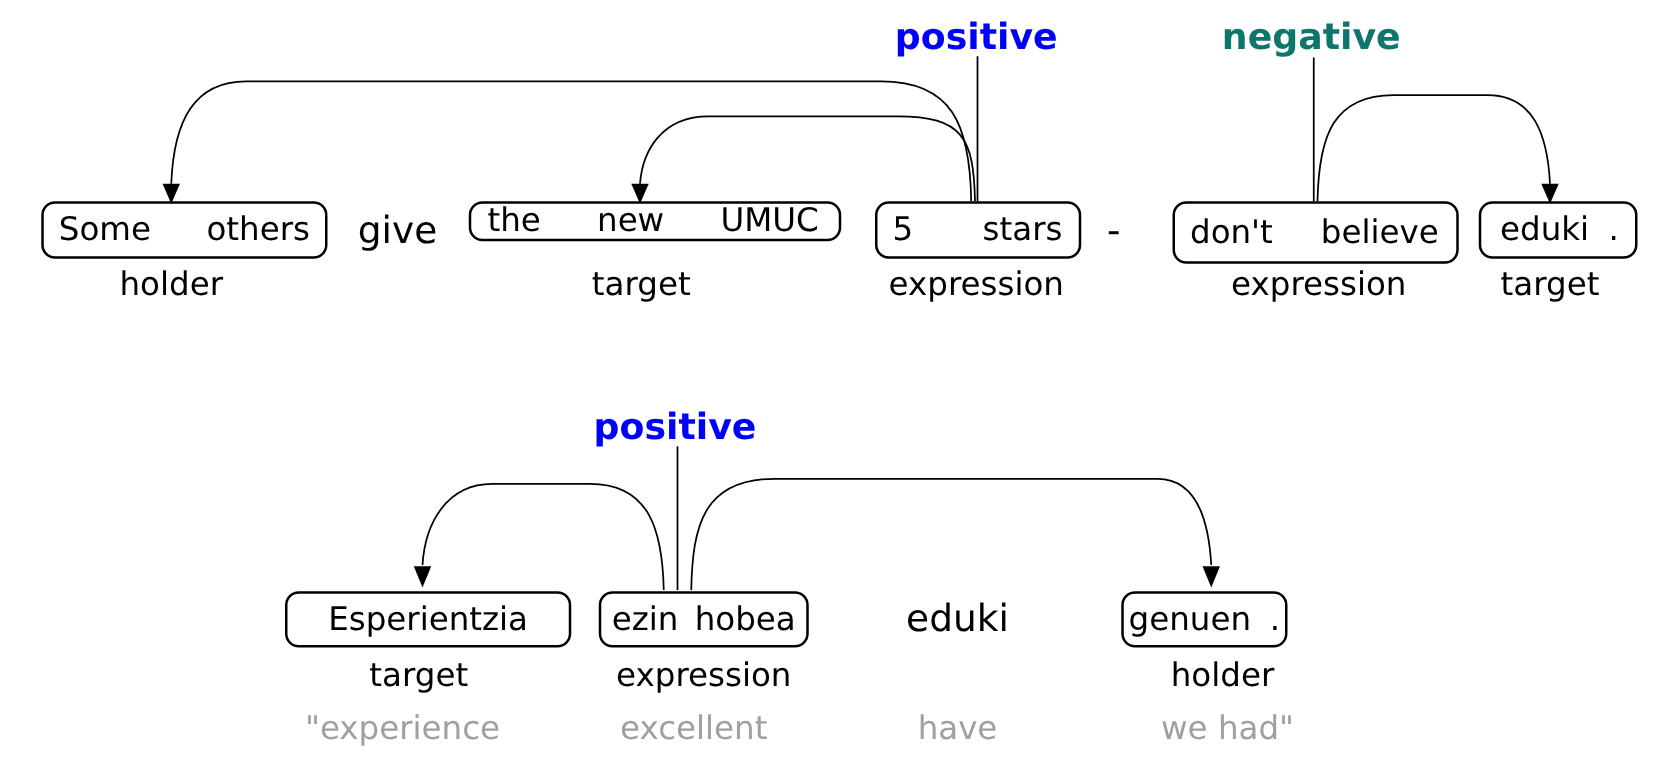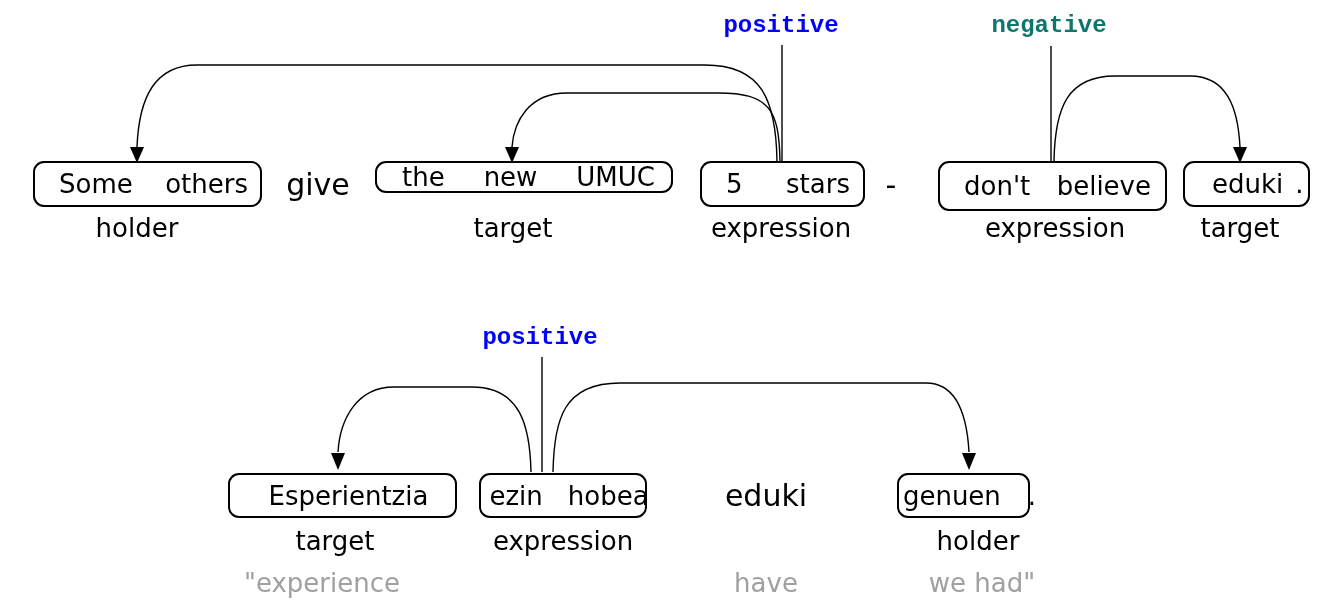--- a/index.html
+++ b/index.html
@@ -22,41 +22,40 @@
     border-radius:11px;
     background:#fff;
     display:flex;
     align-items:center;
     justify-content:space-between;
     font-size:26px;
     line-height:1;
     white-space:nowrap;
   }
   .span-box.centered{justify-content:center;}
-  .word{display:inline-block;margin-left:12px;}
+  .word{display:inline-block;}
   .plain-word{
     position:absolute;
     font-size:30px;
     transform:translateX(-50%);
     display:flex;align-items:center;justify-content:center;
     white-space:nowrap;
   }
   .role-label{
     position:absolute;
     font-size:26px;
     transform:translateX(-50%);
     white-space:nowrap;
   }
   .polarity{
     position:absolute;
-    font-size:24px;
+    font-size:29px;
     font-weight:bold;
     transform:translateX(-50%);
     white-space:nowrap;
-    font-family:Liberation Mono, monospace;
   }
   .polarity.positive{color:#0000ff;}
   .polarity.negative{color:#0f766e;}
   .gloss-word{
     position:absolute;
     font-size:26px;
     color:#a0a0a0;
     transform:translateX(-50%);
     white-space:nowrap;
   }
@@ -130,16 +129,17 @@
   <div class="span-box centered" style="left:897px;top:473px;width:133px;height:45px;gap:15px;">
     <span class="word">genuen</span>
     <span class="word">.</span>
   </div>
 
   <div class="role-label" style="left:335px;top:526px;">target</div>
   <div class="role-label" style="left:563px;top:526px;">expression</div>
   <div class="role-label" style="left:978px;top:526px;">holder</div>
 
   <div class="gloss-word" style="left:322px;top:568px;">"experience</div>
+  <div class="gloss-word" style="left:555px;top:568px;">excellent</div>
   <div class="gloss-word" style="left:766px;top:568px;">have</div>
   <div class="gloss-word" style="left:982px;top:568px;">we had"</div>
 
 </div>
 
 </body></html>

